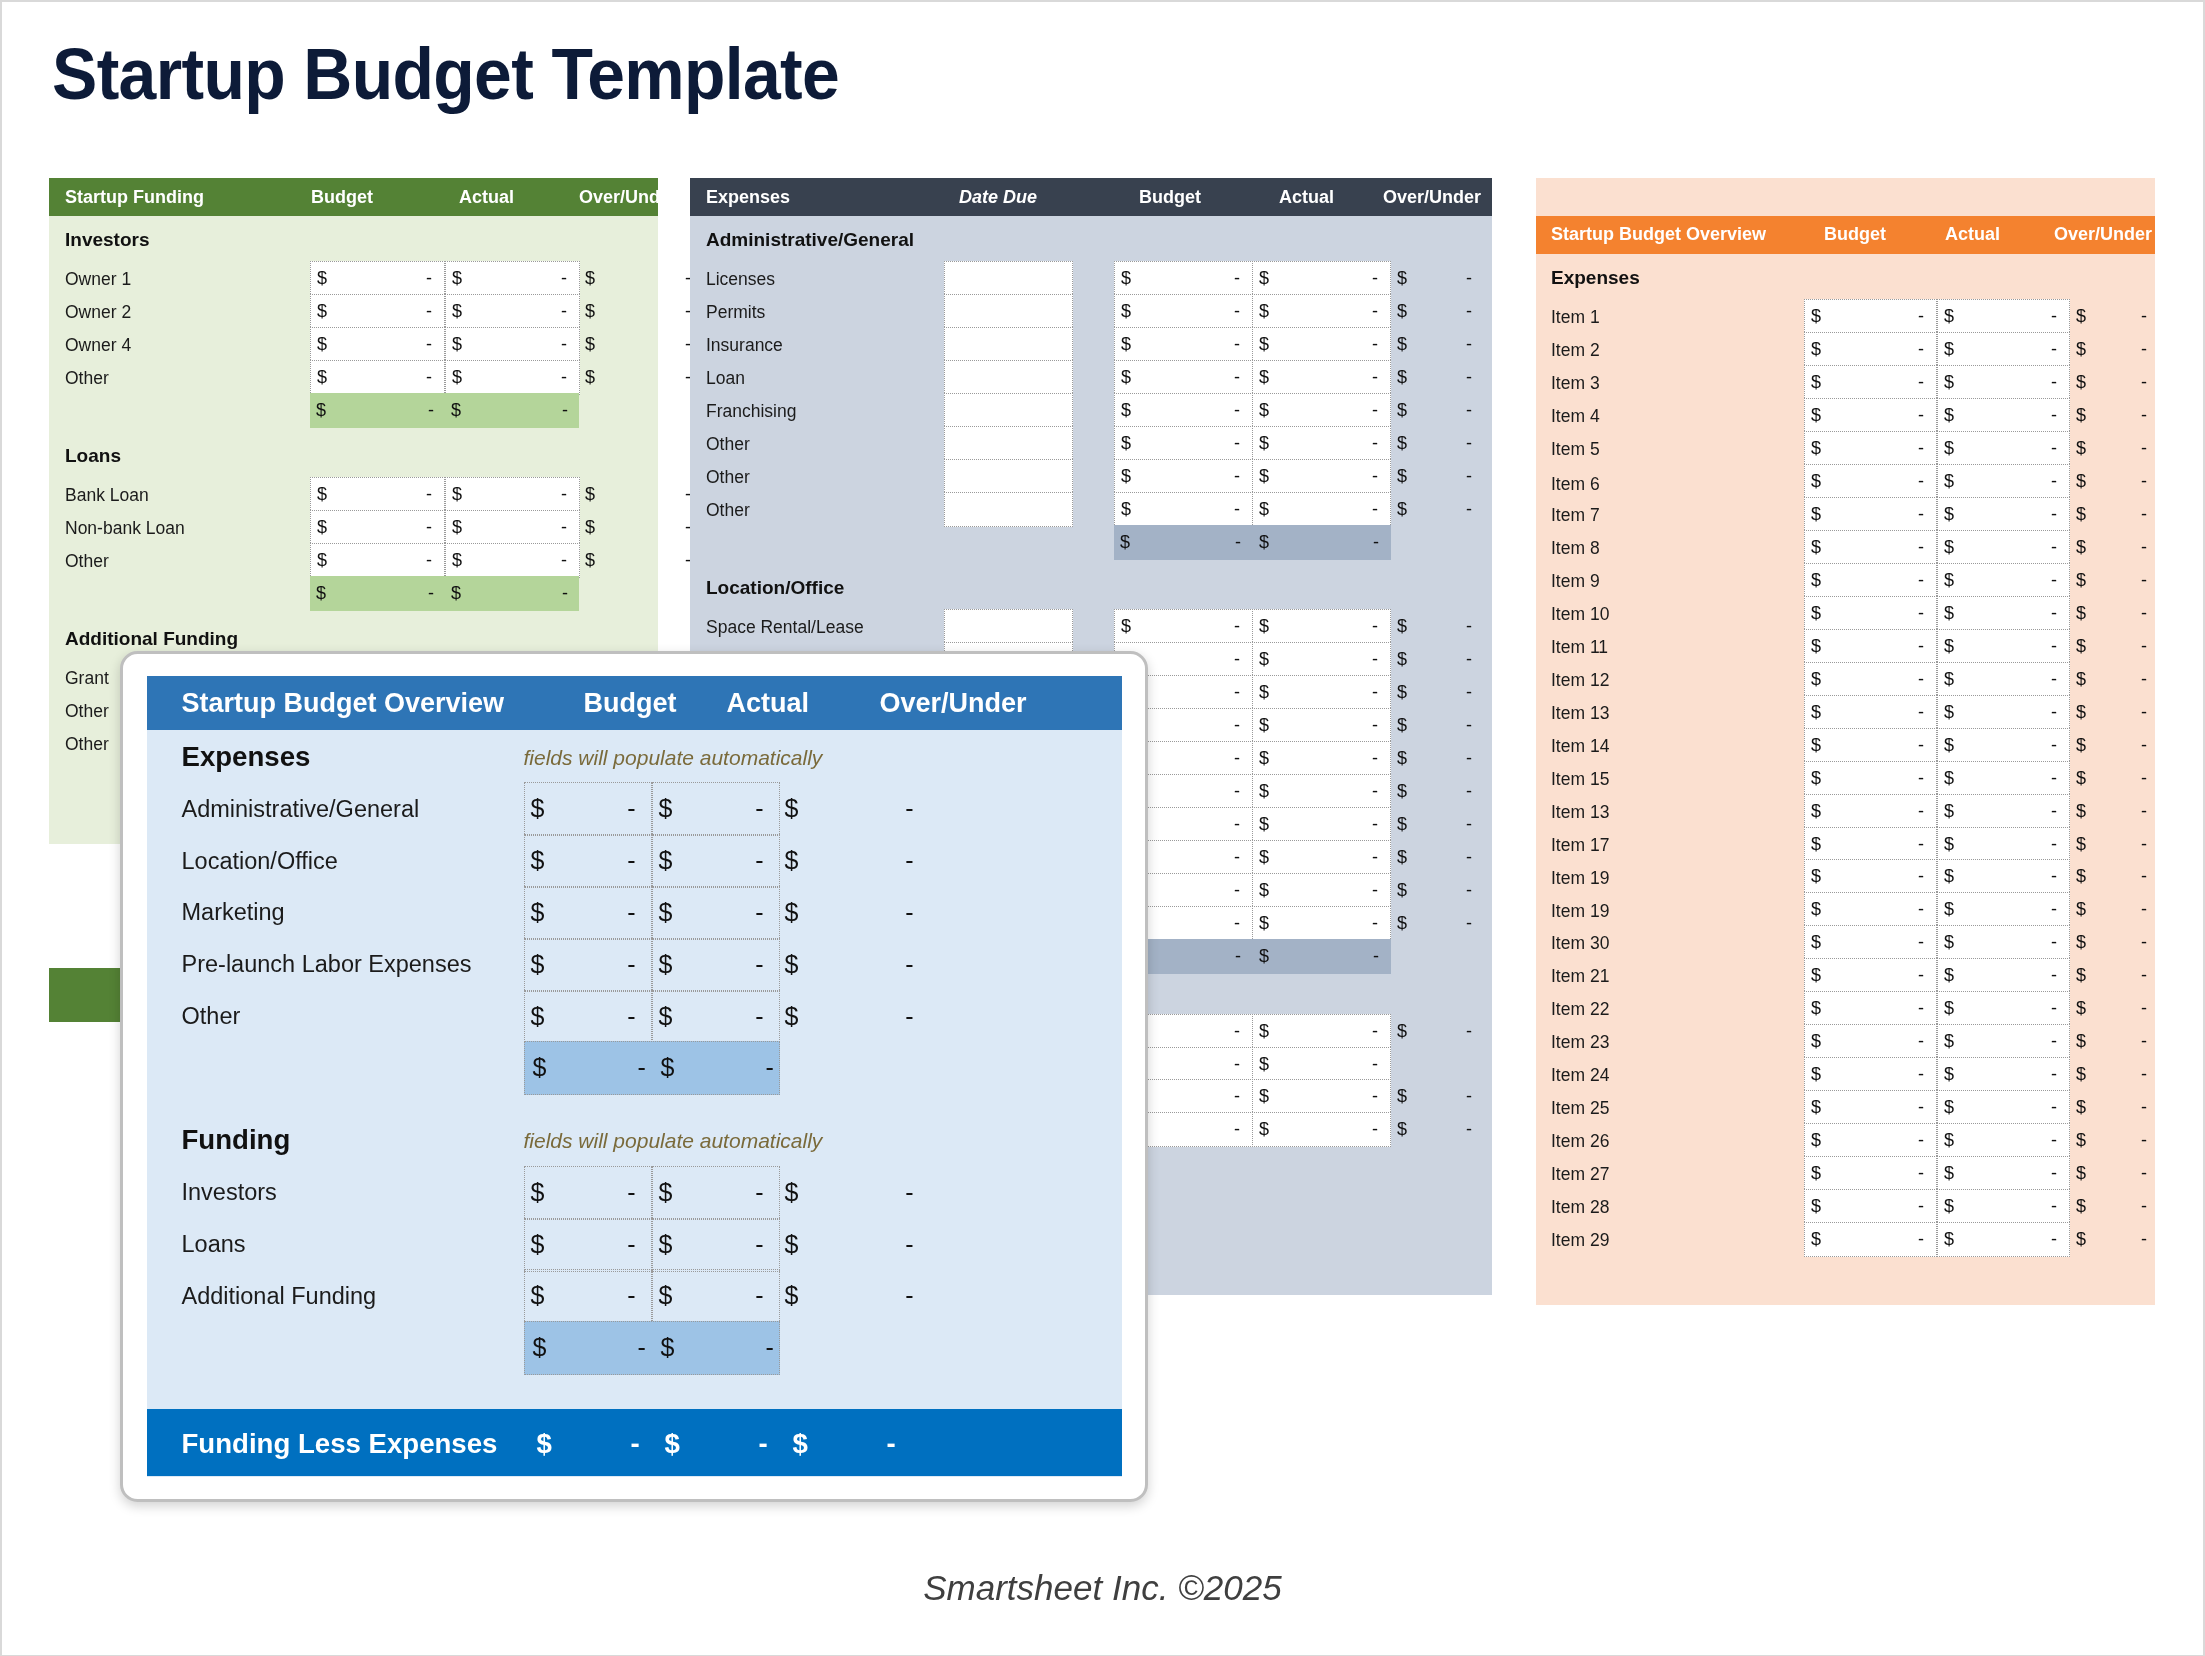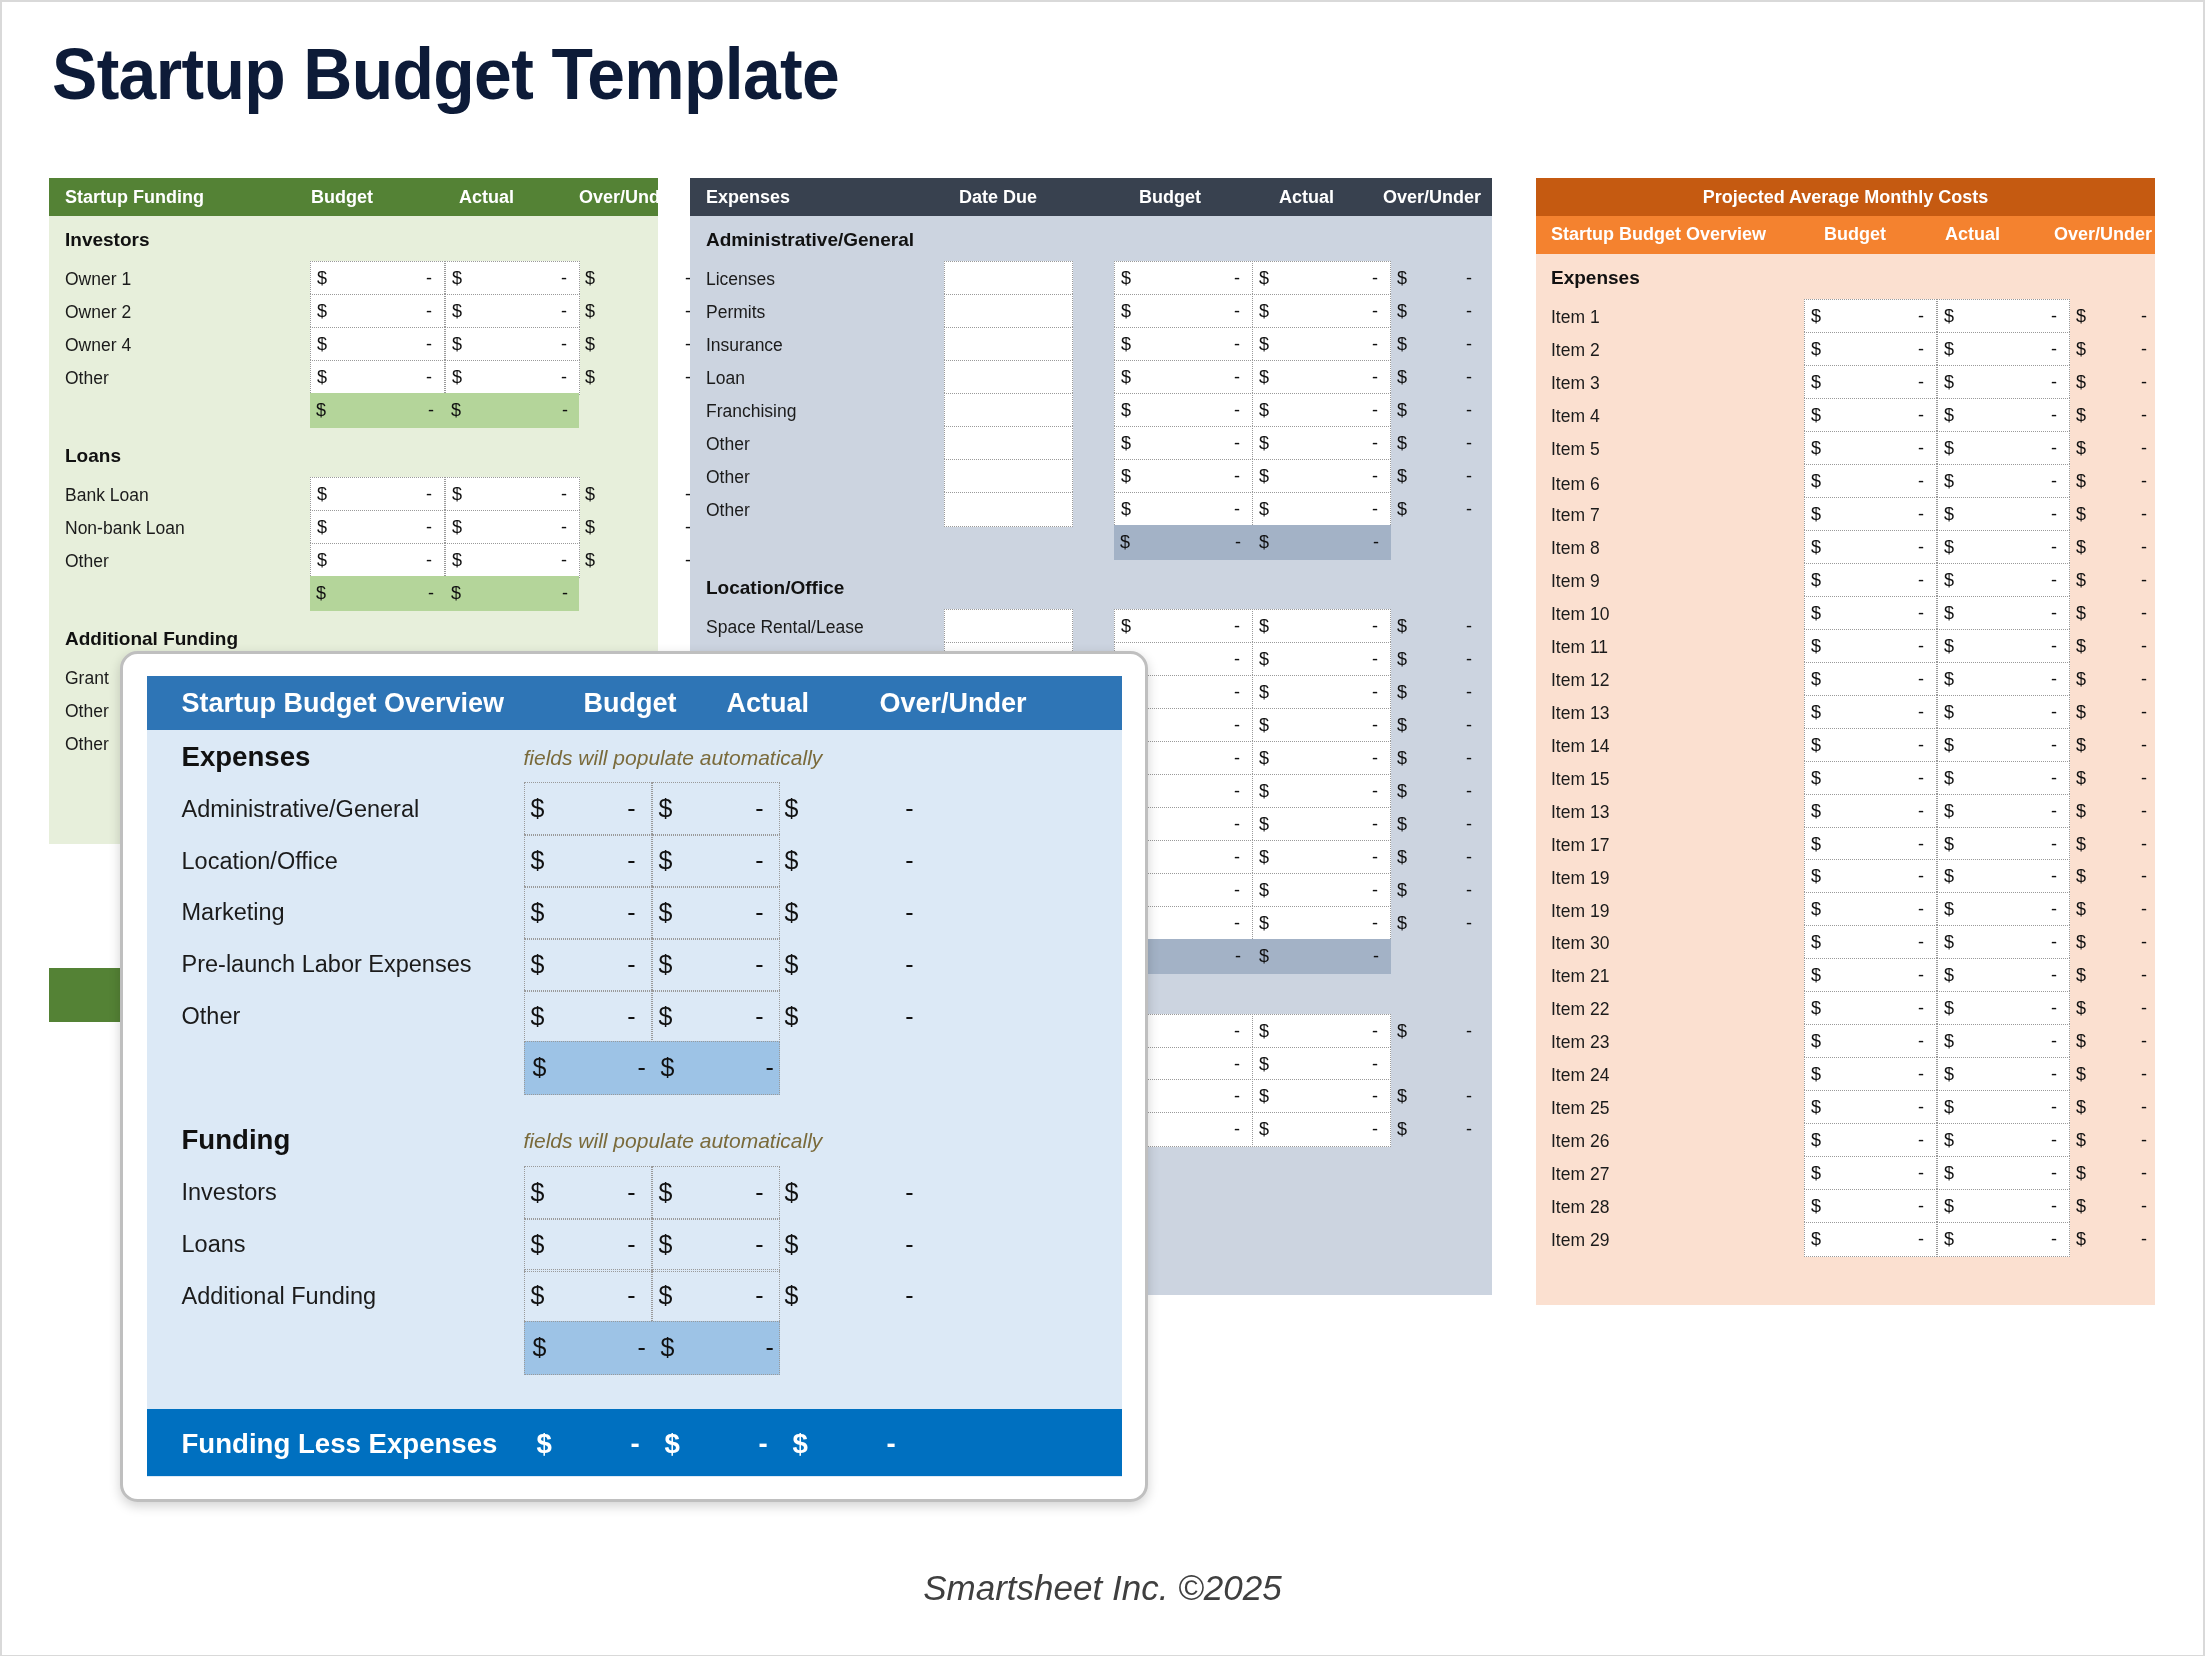--- a/index.html
+++ b/index.html
@@ -73,21 +73,21 @@
   .g-total .t3{position:absolute;left:141px;}
   .g-total .t4{position:absolute;left:252px;}
   .green-footbar{position:absolute;left:0;top:790px;width:104px;height:54px;background:#548235;}
 
   
   #mid-sheet{left:690px;top:178px;width:802px;height:1117px;background:#ccd4e0;}
   #mid-sheet .hdr-row{
     position:absolute;left:0;top:0;width:802px;height:38px;background:#38414f;font-size:18px;}
   #mid-sheet .hdr-row span{position:absolute;}
   .m-h1{left:16px;}
-  .m-h2{left:269px;}
+  .m-h2{left:269px;font-style:italic;}
   .m-h3{left:449px;}
   .m-h4{left:589px;}
   .m-h5{left:693px;}
   #mid-sheet .grp-title{position:absolute;left:16px;font-size:19px;}
   #mid-sheet .rowlabel{position:absolute;left:16px;font-size:17.5px;}
   #mid-sheet .cellbox,#mid-sheet .plaincell{position:absolute;font-size:18px;}
   .m-date{left:254px;width:129px;height:35px;}
   .m-colB{left:424px;width:139px;height:35px;}
   .m-colA{left:562px;width:139px;height:35px;}
   .m-colO{left:701px;width:101px;height:35px;}
@@ -637,21 +637,20 @@
         <span class="dash">-</span>
       </div>
       <div class="plaincell m-colO" style="top:934px">
         <span class="dol">$</span>
         <span class="dash">-</span>
       </div>
     </div>
 </div>
 
 <div class="sheet" id="orange-sheet">
-  <div class="o-title">Projected Average Monthly Costs</div>
   <div class="o-sub">
     <span class="o-h1">Startup Budget Overview</span>
     <span class="o-h2">Budget</span>
     <span class="o-h3">Actual</span>
     <span class="o-h4">Over/Under</span>
   </div>
   <div id="orange-body">
       <div class="grp-title" style="top:89px">Expenses</div>
       <div class="rowlabel" style="top:129px">Item 1</div>
       <div class="cellbox o-colB" style="top:121px">

